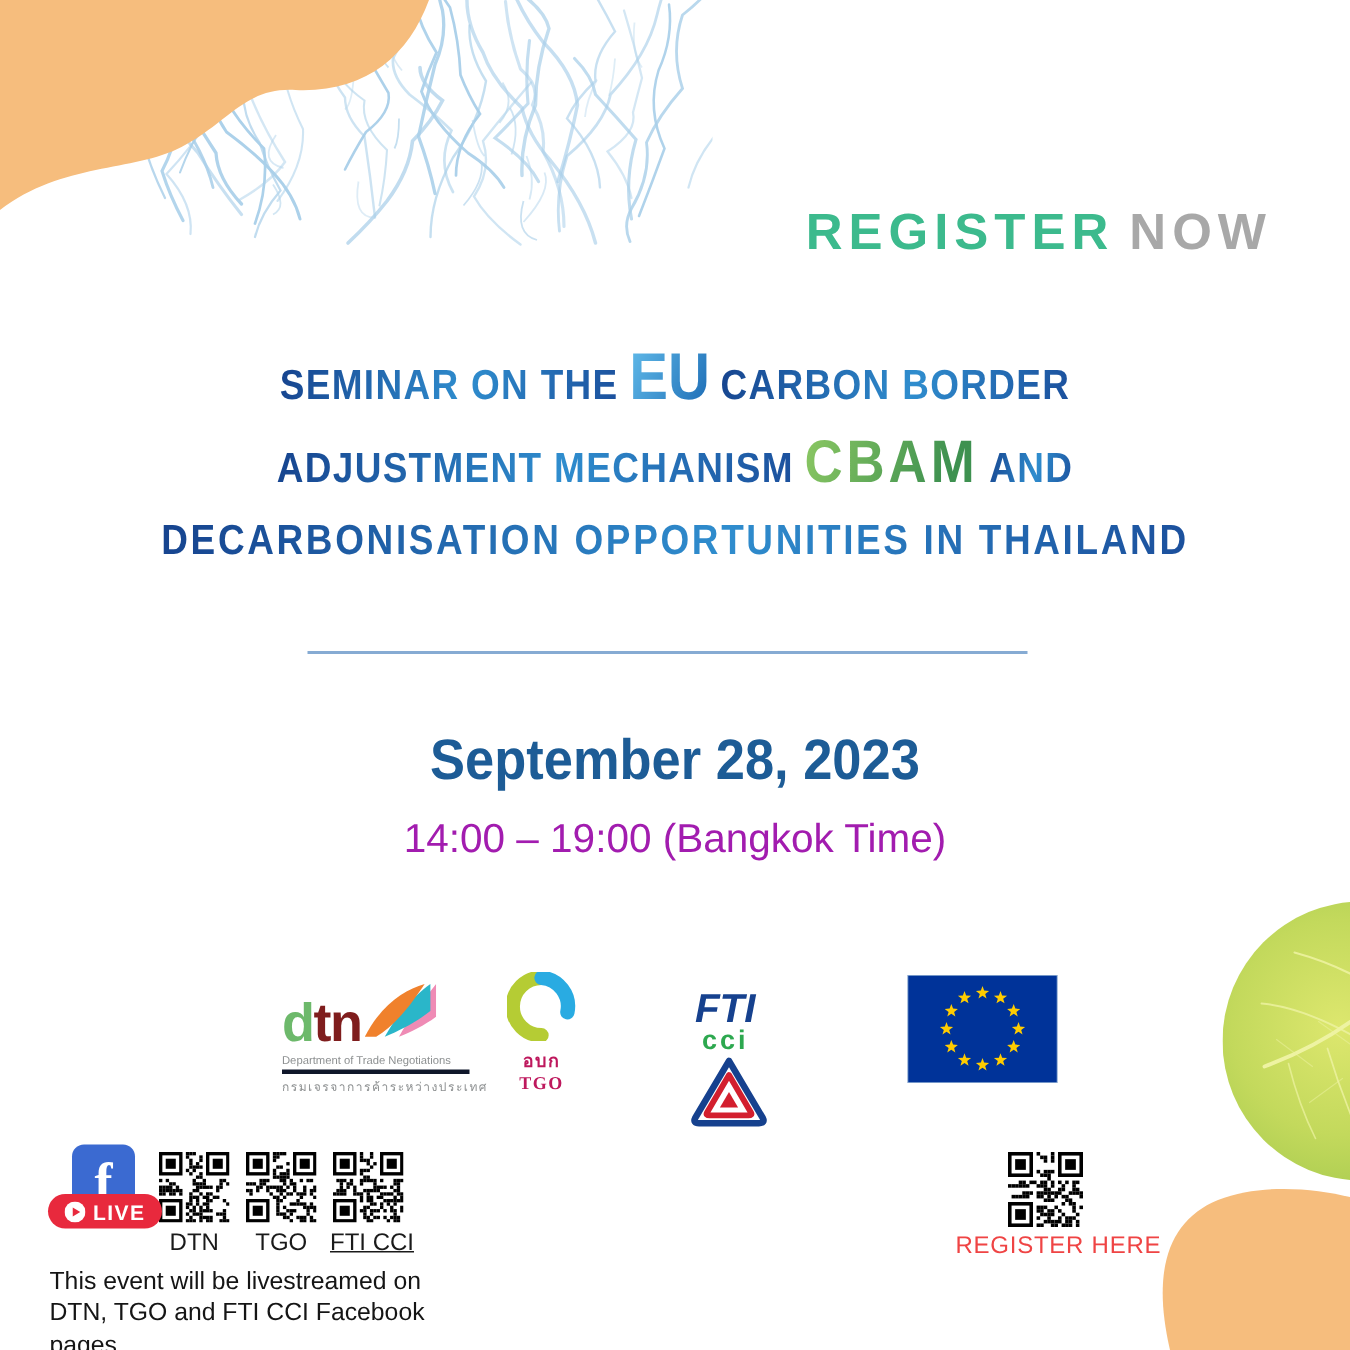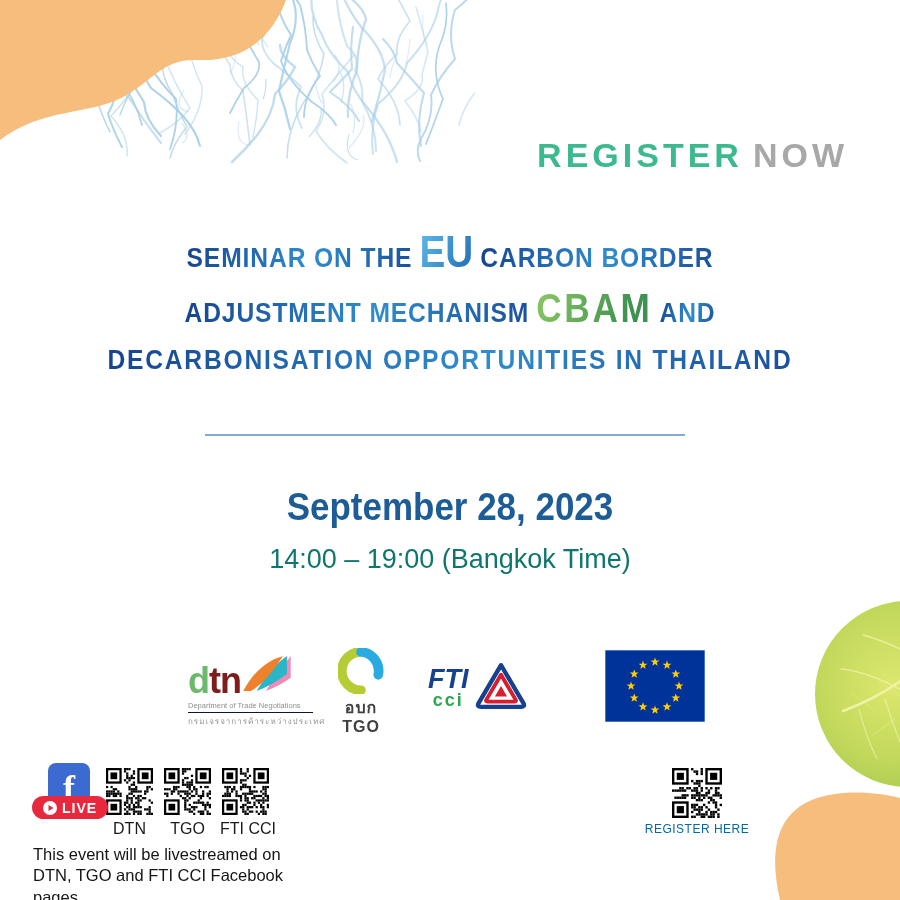--- a/index.html
+++ b/index.html
@@ -34,62 +34,62 @@
     .grad-blue{background:linear-gradient(105deg,#16438e 0%,#2f8dce 55%,#1b4f9c 100%);-webkit-background-clip:text;background-clip:text;color:transparent;}
     .grad-eu{background:linear-gradient(120deg,#63bdeb 0%,#2272b9 90%);-webkit-background-clip:text;background-clip:text;color:transparent;}
     .grad-cbam{background:linear-gradient(110deg,#8cc863 0%,#3e9150 80%);-webkit-background-clip:text;background-clip:text;color:transparent;}
   }
   
   .divider{position:absolute;left:205px;top:434px;width:480px;height:2px;background:#86abd3;z-index:5;}
   
   .event-date{position:absolute;left:0;top:486px;width:900px;text-align:center;z-index:5;
     font-size:38px;font-weight:bold;color:#1d5c96;transform:scaleX(0.92);}
   .event-time{position:absolute;left:0;top:544px;width:900px;text-align:center;z-index:5;
-    font-size:27px;color:#0f766e;}
+    font-size:27px;color:#a21caf;}
   .event-venue{position:absolute;left:0;top:581px;width:900px;text-align:center;z-index:5;
     font-size:22px;color:#2a6ba3;}
   .event-venue sup{font-size:12px;}
   
   .logo{position:absolute;z-index:5;}
   .logo-dtn{left:188px;top:655px;width:125px;}
   .dtn-top{display:flex;align-items:flex-end;}
   .dtn-word{font-size:36px;font-weight:bold;line-height:0.85;letter-spacing:-1px;}
   .dtn-word .d{color:#6db96b;}
   .dtn-word .tn{color:#7f1d1d;}
-  .dtn-cap-en{font-size:7.5px;color:#8d9091;margin-top:4px;border-bottom:1px solid #0f172a;padding-bottom:2px;white-space:nowrap;}
+  .dtn-cap-en{font-size:7.5px;color:#8d9091;margin-top:4px;border-bottom:3px solid #0f172a;padding-bottom:2px;white-space:nowrap;}
   .dtn-cap-th{font-size:8px;color:#8d9091;margin-top:2px;white-space:nowrap;letter-spacing:1px;}
   .logo-tgo{left:334px;top:648px;width:54px;text-align:center;}
-  .tgo-txt{font-size:16px;font-weight:bold;color:#404040;line-height:1.05;letter-spacing:1px;margin-top:2px;}
-  .logo-fti{left:428px;top:660px;width:115px;display:flex;align-items:center;}
+  .tgo-txt{font-size:12px;font-weight:bold;color:#be185d;line-height:1.05;letter-spacing:1px;margin-top:2px;font-family:Liberation Serif, serif;}
+  .logo-fti{left:428px;top:660px;width:115px;display:flex;align-items:center;flex-direction:column;}
   .fti-left{text-align:center;margin-right:4px;}
   .fti-top{font-size:27px;font-weight:bold;font-style:italic;color:#16418e;line-height:0.9;}
   .fti-bottom{font-size:18px;font-weight:bold;color:#2da84f;letter-spacing:2px;line-height:1;}
   .logo-eu{left:605px;top:650px;width:100px;height:72px;}
   .logo-eu svg{display:block;}
   
   .fb-icon{position:absolute;left:48px;top:763px;width:42px;height:42px;border-radius:8px;
     background:#3b6ad1;color:#fff;z-index:5;font-weight:bold;font-size:36px;
     display:flex;align-items:flex-end;justify-content:center;line-height:0.95;overflow:hidden;font-family:"Liberation Serif",serif;}
   .live-pill{position:absolute;left:32px;top:796px;width:76px;height:23px;border-radius:12px;
     background:#e8293d;color:#fff;z-index:6;display:flex;align-items:center;justify-content:center;gap:5px;
     font-size:14px;font-weight:bold;letter-spacing:1px;}
   .qr{position:absolute;width:47px;height:47px;background:#fff;z-index:5;}
   .qr-dtn{left:106px;top:768px;}
   .qr-tgo{left:164px;top:768px;}
   .qr-fti{left:222px;top:768px;}
   .qr-label{position:absolute;top:820px;z-index:5;font-size:16px;color:#1a1a1a;text-align:center;}
   .ql-dtn{left:104px;width:51px;}
   .ql-tgo{left:162px;width:51px;}
-  .ql-fti{left:216px;width:64px;}
+  .ql-fti{left:216px;width:64px;text-decoration:underline;}
   .live-note{position:absolute;left:33px;top:844px;width:280px;z-index:5;
     font-size:16.5px;color:#151515;line-height:1.3;}
   
   .qr-register{left:672px;top:768px;width:50px;height:50px;}
   .register-here-label{position:absolute;left:637px;top:822px;width:120px;z-index:5;
-    font-size:12px;color:#0369a1;text-align:center;letter-spacing:0.5px;white-space:nowrap;}
+    font-size:16px;color:#ef4444;text-align:center;letter-spacing:0.5px;white-space:nowrap;}
 </style>
 </head>
 <body>
 
 <div class="poster">
 
   <div class="veins"><svg width="100%" height="100%" viewBox="0 0 380 165">
         <path d="M15,132 Q3,108 -2,84 Q9,60 5,35 Q5,14 -14,-8" fill="none" stroke="#a9cfe9" stroke-width="1.5" stroke-linecap="round" opacity="0.83"></path>
         <path d="M65,133 Q86,121 95,108 Q77,80 68,53 Q75,36 73,20" fill="none" stroke="#a9cfe9" stroke-width="1.6" stroke-linecap="round" opacity="0.50"></path>
         <path d="M137,162 Q152,148 163,134 Q178,114 180,94 Q193,81 200,67 Q185,56 185,45" fill="none" stroke="#a9cfe9" stroke-width="2.4" stroke-linecap="round" opacity="0.72"></path>

